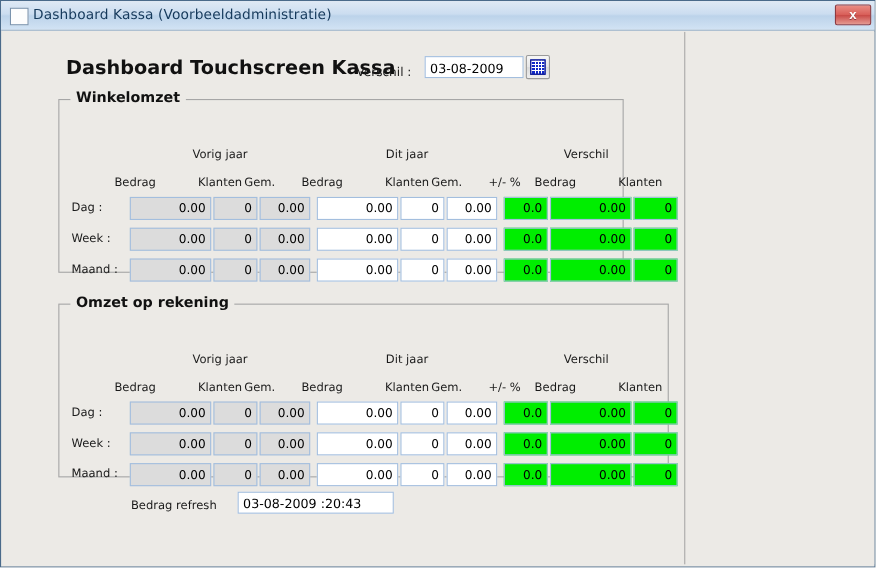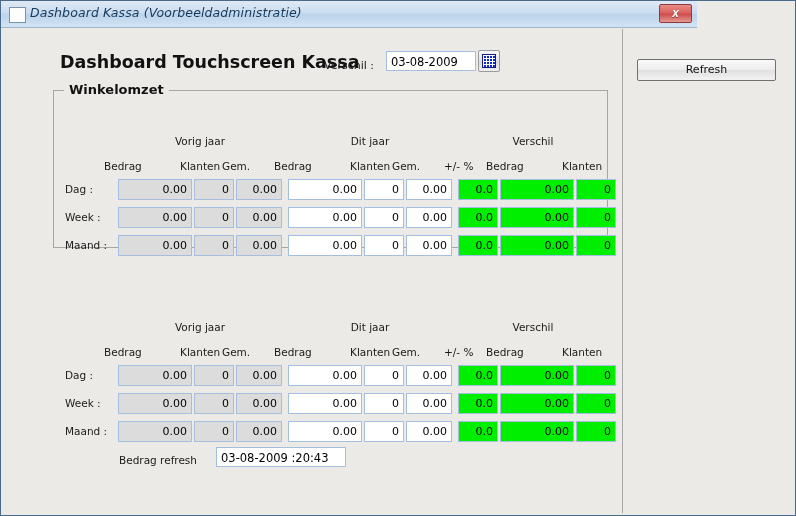--- a/index.html
+++ b/index.html
@@ -17,26 +17,25 @@
     box-sizing: border-box;
     background: #eceae6;
     border: 1px solid #4a6a8a;
     overflow: hidden;
   }
 
   
   #titlebar {
     position: absolute;
     left: 0; top: 0;
-    width: 696px;
+    width: 796px;
     height: 27px;
     box-sizing: border-box;
     background: linear-gradient(to bottom, #dfe9f5 0%, #cbddf0 45%, #bcd3ea 52%, #d2e3f4 100%);
     border-bottom: 1px solid #9fb6cd;
-    font-style: italic;
   }
   #title-icon {
     position: absolute;
     left: 8px; top: 6px;
     width: 15px; height: 14px;
     background: #fdfdfd;
     border: 1px solid #7a93ad;
   }
   #title-text {
     position: absolute;
@@ -164,21 +163,21 @@
     top: -9px;
     left: 10px;
     padding: 0 5px;
     background: #eceae6;
     font-family: "DejaVu Sans", sans-serif;
     font-size: 13px;
     font-weight: bold;
     color: #111111;
     white-space: nowrap;
   }
-  #group-winkelomzet { left: 50px; top: 61px; width: 555px; height: 158px; }
+  #group-winkelomzet { left: 50px; top: 61px; width: 514px; height: 158px; }
   #group-rekening   { left: 50px; top: 247px; width: 555px; height: 158px; }
 
   
   .grouphead {
     position: absolute;
     font-size: 10.5px;
     color: #1a1a1a;
     white-space: nowrap;
     text-align: center;
   }
@@ -215,21 +214,21 @@
   #laatste-label {
     position: absolute;
     left: 116px; top: 425px;
     font-size: 10.5px;
     color: #1a1a1a;
     white-space: nowrap;
   }
   #laatste-input {
     position: absolute;
     left: 213px; top: 418px;
-    width: 130px; height: 20px;
+    width: 142px; height: 20px;
     box-sizing: border-box;
     background: #ffffff;
     border: 1px solid #a3bede;
     font-family: "DejaVu Sans", sans-serif;
     font-size: 11.5px;
     color: #000000;
     padding: 2px 12px 0 4px;
     outline: none;
   }
 </style>
@@ -250,26 +249,28 @@
 
     <div id="divider"></div>
 
     <div id="page-title">Dashboard Touchscreen Kassa</div>
     <div id="peildatum-label">Verschil :</div>
     <input id="peildatum-input" type="text" value="03-08-2009" style="">
     <div id="calendar-button">
       <span class="glyph"></span>
     </div>
 
-    <div id="refresh-button">Refresh</div>
 
     <div class="groupbox" id="group-winkelomzet">
       <div class="groupbox-title">Winkelomzet</div>
     </div>
 
+    <div class="groupbox" id="group-rekening">
+      <div class="groupbox-title">Omzet op rekening</div>
+    </div>
 
     <div id="overlay">
         <div class="grouphead" style="left: 137px; top: 106px; width: 120px;">Vorig jaar</div>
         <div class="grouphead" style="left: 307px; top: 106px; width: 120px;">Dit jaar</div>
         <div class="grouphead" style="left: 470px; top: 106px; width: 120px;">Verschil</div>
         <div class="colhead" style="left: 101px; top: 131px; width: 102px;">Bedrag</div>
         <div class="colhead" style="left: 177px; top: 131px; width: 68px;">Klanten</div>
         <div class="colhead" style="left: 219px; top: 131px; width: 74px;">Gem.</div>
         <div class="colhead" style="left: 271px; top: 131px; width: 102px;">Bedrag</div>
         <div class="colhead" style="left: 347px; top: 131px; width: 68px;">Klanten</div>

